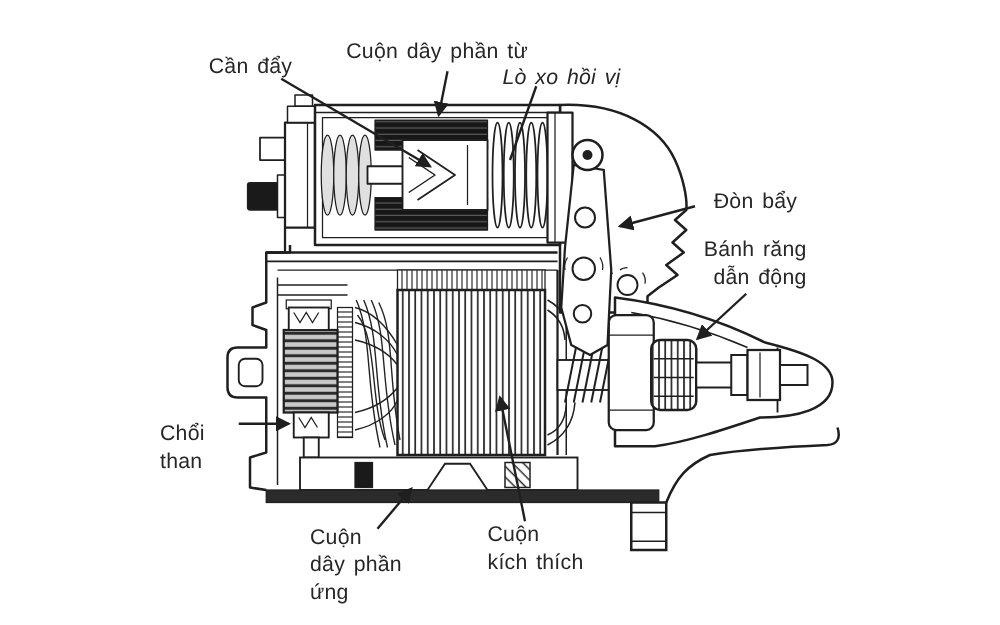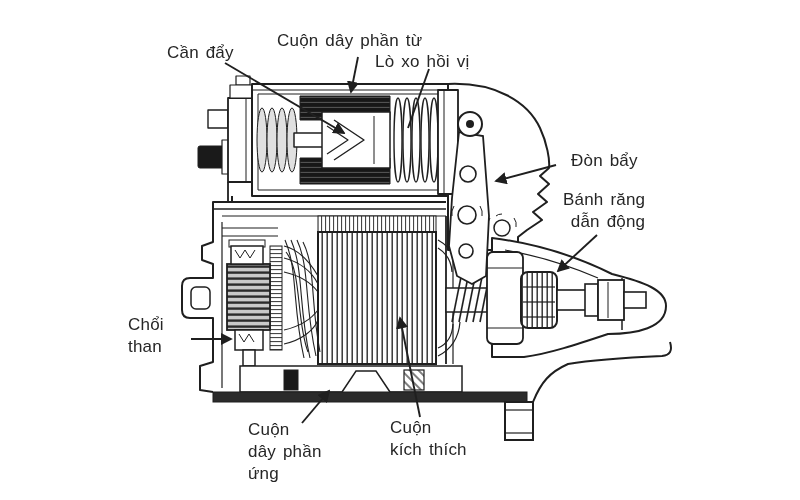--- a/index.html
+++ b/index.html
@@ -231,25 +231,25 @@
       <line x1="556" y1="165" x2="496" y2="181" marker-end="url(#ah)"></line>
       <line x1="597" y1="235" x2="558" y2="271" marker-end="url(#ah)"></line>
       <line x1="191" y1="339" x2="231" y2="339" marker-end="url(#ah)"></line>
       <line x1="302" y1="423" x2="329" y2="391" marker-end="url(#ah)"></line>
       <line x1="420" y1="417" x2="400" y2="318" marker-end="url(#ah)"></line>
     </g>
   </svg>
 
   <div class="lbl" style="left:167px;top:42px;text-align:center;">Cần đẩy</div>
   <div class="lbl" style="left:277px;top:30px;">Cuộn dây phần từ</div>
-  <div class="lbl" style="left:375px;top:51px;">Lò xo hồi vị</div>
+  <div class="lbl" style="left:402px;top:51px;font-style:italic;">Lò xo hồi vị</div>
   <div class="lbl" style="left:558px;top:150px;margin-left:13px;">Đòn bẩy</div>
   <div class="lbl" style="left:563px;top:189px;text-align:right;">Bánh răng
 dẫn động</div>
-  <div class="lbl" style="left:128px;top:314px;">Chổi
+  <div class="lbl" style="left:128px;top:336px;">Chổi
 than</div>
   <div class="lbl" style="left:248px;top:419px;">Cuộn
 dây phần
 ứng</div>
   <div class="lbl" style="left:390px;top:417px;">Cuộn
 kích thích</div>
 
 </div>
 
 </body></html>

